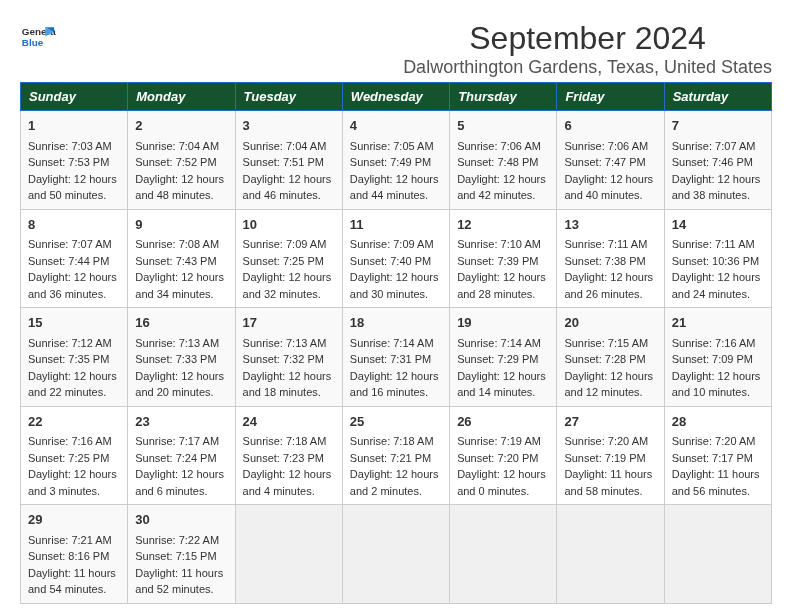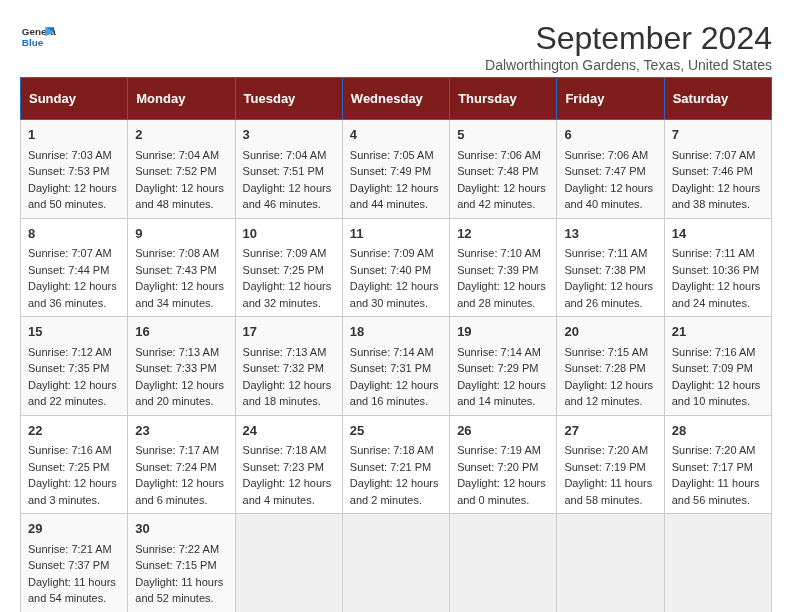--- a/index.html
+++ b/index.html
@@ -25,38 +25,40 @@
       width: 36px;
       height: 36px;
     }
     .title-block {
       text-align: right;
     }
     .month-title {
       font-size: 32px;
       font-weight: normal;
       color: #333;
+      text-align: center;
     }
     .subtitle {
-      font-size: 14px;
+      font-size: 18px;
       color: #555;
     }
     table {
       width: 100%;
       border-collapse: collapse;
       table-layout: fixed;
     }
     thead tr th {
-      background: #7f1d1d;
+      background: #14532d;
       color: #fff;
       text-align: left;
-      padding: 13px 8px;
+      padding: 6px 8px;
       font-size: 13px;
       font-weight: bold;
       border: 1px solid #1a6fc4;
+      font-style: italic;
     }
     tbody tr td {
       border: 1px solid #ccc;
       vertical-align: top;
       padding: 5px 7px;
       font-size: 11px;
       color: #333;
       line-height: 1.5;
       min-height: 80px;
     }
@@ -310,21 +312,21 @@
           <div>Sunrise: 7:20 AM</div>
           <div>Sunset: 7:17 PM</div>
           <div>Daylight: 11 hours</div>
           <div>and 56 minutes.</div>
         </td>
       </tr>
       <tr>
         <td>
           <span class="day-num">29</span>
           <div>Sunrise: 7:21 AM</div>
-          <div>Sunset: 7:37 PM</div>
+          <div>Sunset: 8:16 PM</div>
           <div>Daylight: 11 hours</div>
           <div>and 54 minutes.</div>
         </td>
         <td>
           <span class="day-num">30</span>
           <div>Sunrise: 7:22 AM</div>
           <div>Sunset: 7:15 PM</div>
           <div>Daylight: 11 hours</div>
           <div>and 52 minutes.</div>
         </td>

